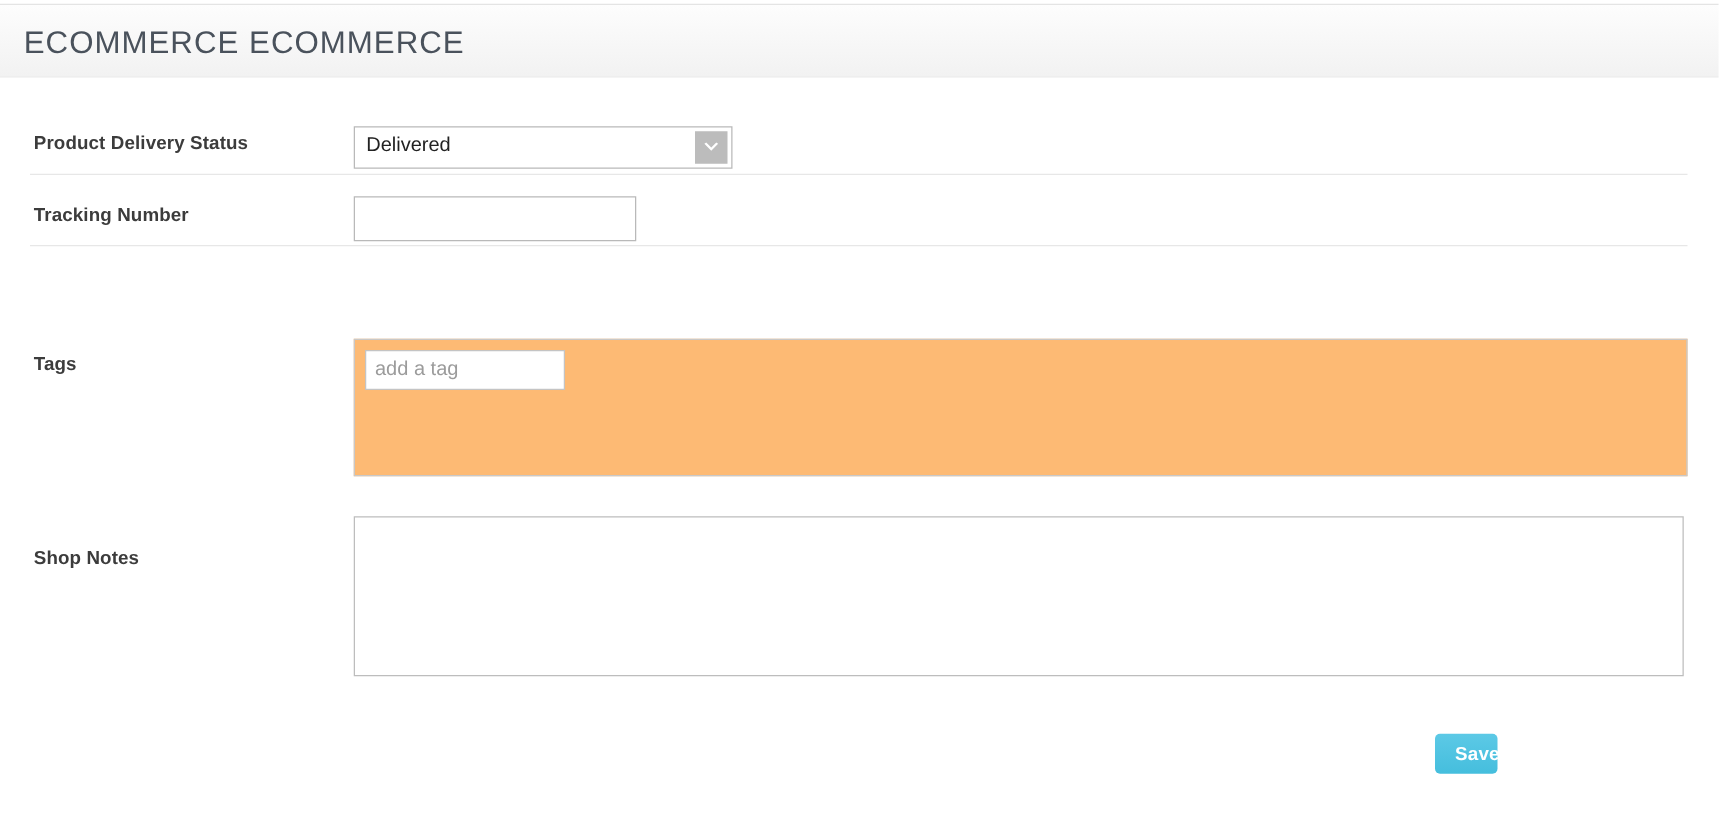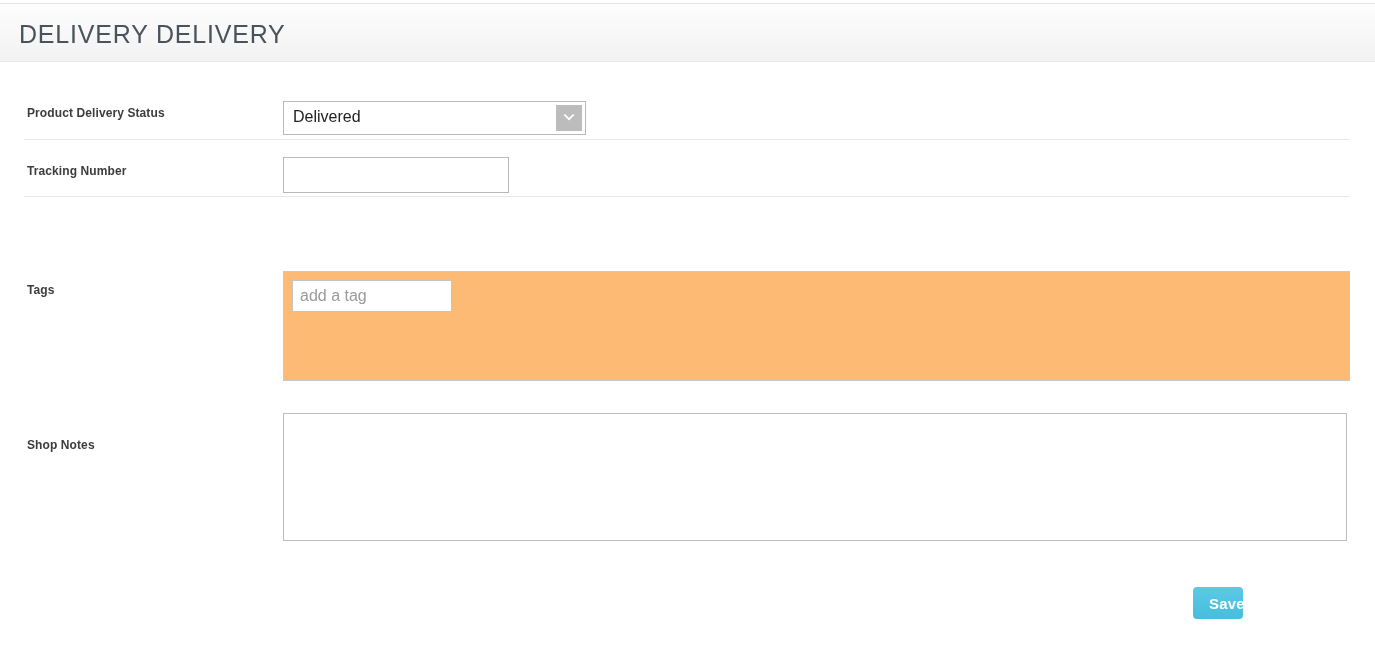--- a/index.html
+++ b/index.html
@@ -73,21 +73,21 @@
     position: absolute;
     left: 24px;
     width: 1326px;
     height: 1px;
     background: #e7e7e7;
   }
 
   .field-label {
     position: absolute;
     left: 27px;
-    font-size: 12px;
+    font-size: 15px;
     font-weight: bold;
     color: #3c3c3c;
     white-space: nowrap;
     letter-spacing: 0.1px;
   }
 
   
   .txt-input {
     position: absolute;
     background: #ffffff;
@@ -194,32 +194,32 @@
     background: linear-gradient(to bottom, #5cc9e6 0%, #45bedd 100%);
     color: #ffffff;
     font-family: "Liberation Sans", sans-serif;
     font-size: 15px;
     font-weight: bold;
     letter-spacing: 0.2px;
     cursor: pointer;
     padding: 0 16px;
     white-space: nowrap;
   }
-  .btn-save { left: 1193px; width: 50px; }
+  .btn-save { left: 1148px; width: 50px; }
   .btn-save-close { left: 1210px; width: 137px; }
 </style>
 </head>
 <body>
 
 <div class="panel">
 
   <div class="panel-top-rule"></div>
 
   <div class="panel-header">
-    <div class="panel-title">DELIVERY DELIVERY</div>
+    <div class="panel-title">ECOMMERCE ECOMMERCE</div>
   </div>
 
   <div class="form-body">
 
     <div class="form-row" style="top:0px; height:76px;">
       <div class="field-label" style="top:43px;">Product Delivery Status</div>
 
       <div class="select-shell">
         <span class="select-value">Delivered</span>
         <span class="select-arrow-btn">

